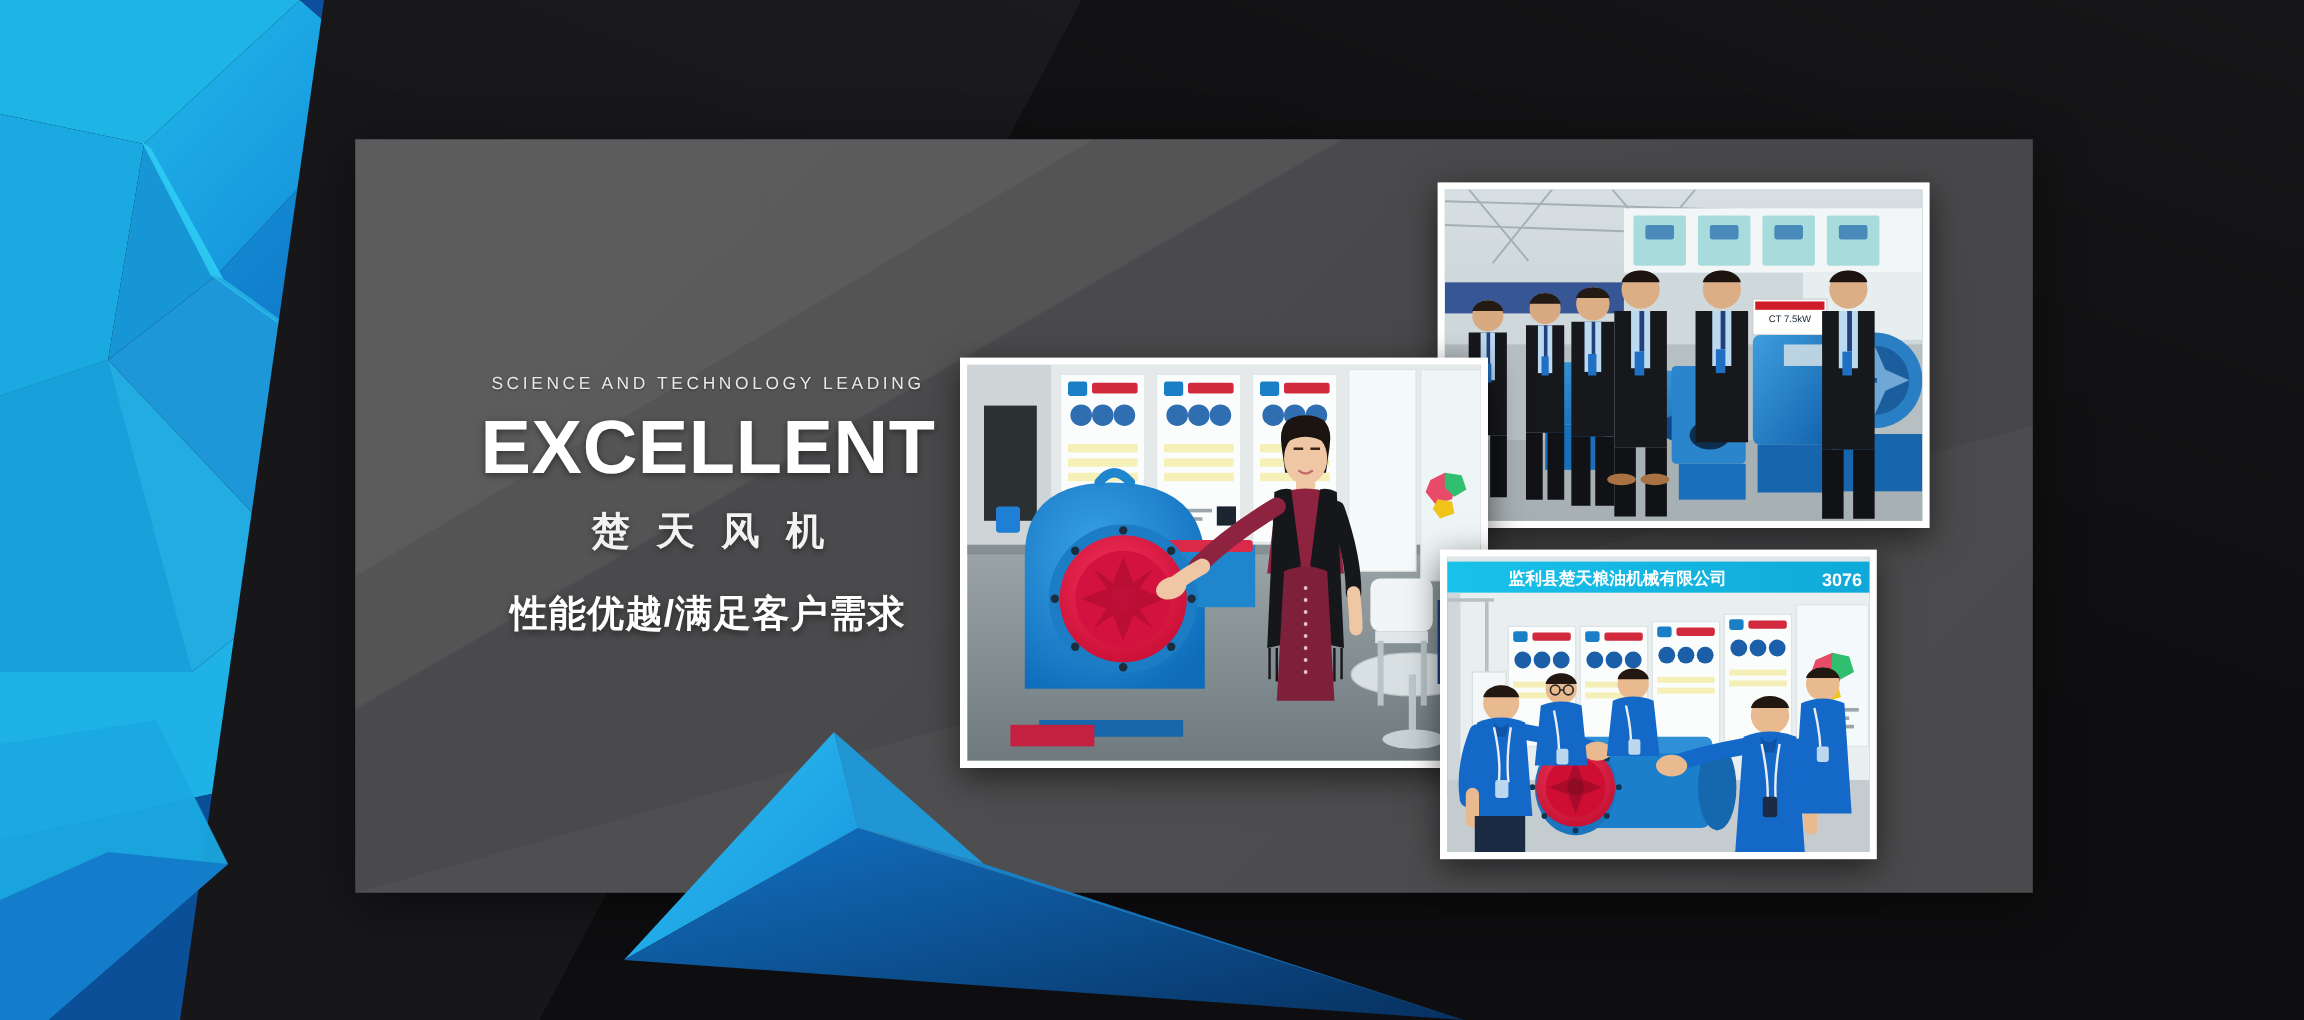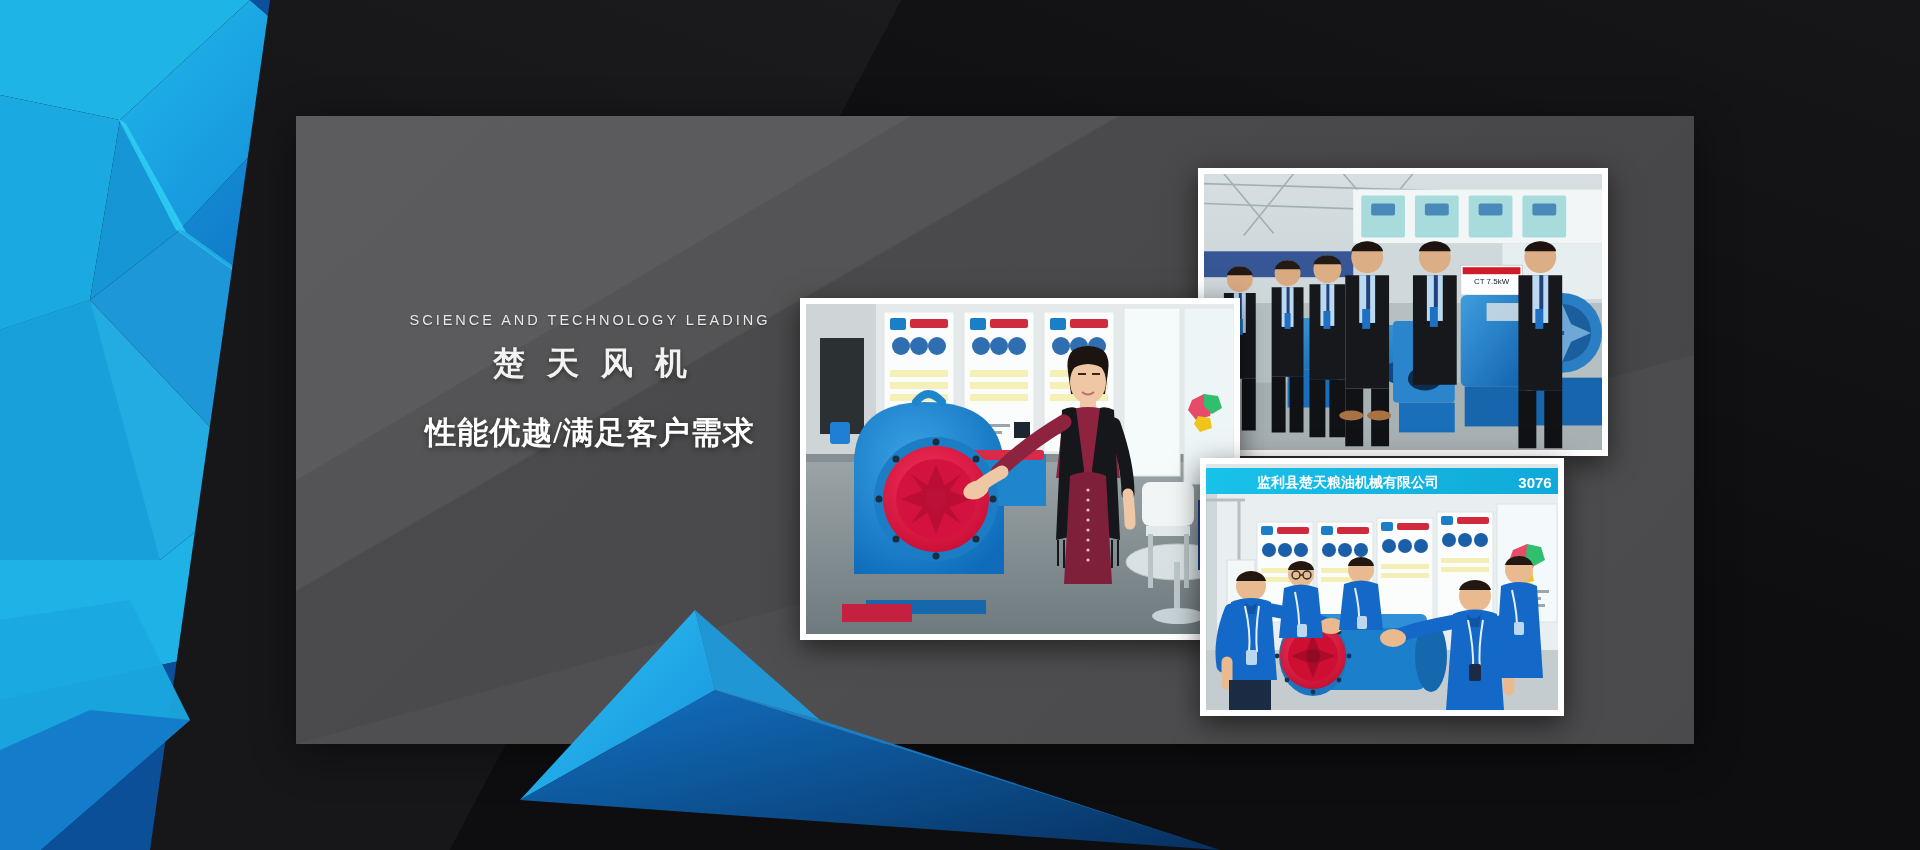--- a/index.html
+++ b/index.html
@@ -67,35 +67,35 @@
   }
   #cn-company{
     color:#f2f2f3;font-size:32px;font-weight:700;letter-spacing:22px;
     margin:0 0 26px 0;white-space:nowrap;text-indent:22px;
     font-family:"DejaVu Sans","Liberation Sans",sans-serif;
     text-shadow:0 2px 5px rgba(0,0,0,.45);
   }
   #cn-slogan{
     color:#ffffff;font-size:31px;font-weight:700;letter-spacing:1px;
     margin:0;white-space:nowrap;
-    font-family:Liberation Serif, serif;
+    font-family:Liberation Sans, sans-serif;
     text-shadow:0 2px 6px rgba(0,0,0,.5);
   }
 
   
   .photo-card{
     position:absolute;background:#fff;
     box-shadow:0 8px 26px rgba(0,0,0,.55);
     overflow:hidden;
   }
   .photo-card .inner{position:absolute;inset:6px;overflow:hidden;background:#9bb6c4;}
   .photo-card svg{display:block;width:100%;height:100%;}
 
   #photo-center{left:800px;top:298px;width:440px;height:342px;z-index:9;}
-  #photo-top{left:1198px;top:168px;width:410px;height:288px;z-index:8;}
+  #photo-top{left:1198px;top:152px;width:410px;height:288px;z-index:8;}
   #photo-bottom{left:1200px;top:458px;width:364px;height:258px;z-index:10;}
 
   
   #fg-triangle{position:absolute;left:520px;top:600px;width:700px;height:260px;z-index:11;}
   #left-tri-bottom{position:absolute;left:0px;top:600px;width:420px;height:250px;z-index:11;}
 </style>
 </head>
 <body>
 
 <div id="banner">
@@ -179,20 +179,21 @@
   <div id="dark-plate"></div>
 
   <div id="content-panel">
     <div class="facet-a"></div>
     <div class="facet-b"></div>
     <div class="facet-c"></div>
   </div>
 
   <div id="text-block">
     <p id="eyebrow">SCIENCE  AND  TECHNOLOGY  LEADING</p>
+    <h1 id="headline">EXCELLENT</h1>
     <p id="cn-company">楚天风机</p>
     <p id="cn-slogan">性能优越/满足客户需求</p>
   </div>
 
   <div class="photo-card" id="photo-top">
     <div class="inner">
       <svg viewBox="0 0 400 278" preserveAspectRatio="xMidYMid slice">
         <defs>
           <linearGradient id="hallBg" x1="0" y1="0" x2="0" y2="1">
             <stop offset="0" stop-color="#d7dfe2"></stop>

